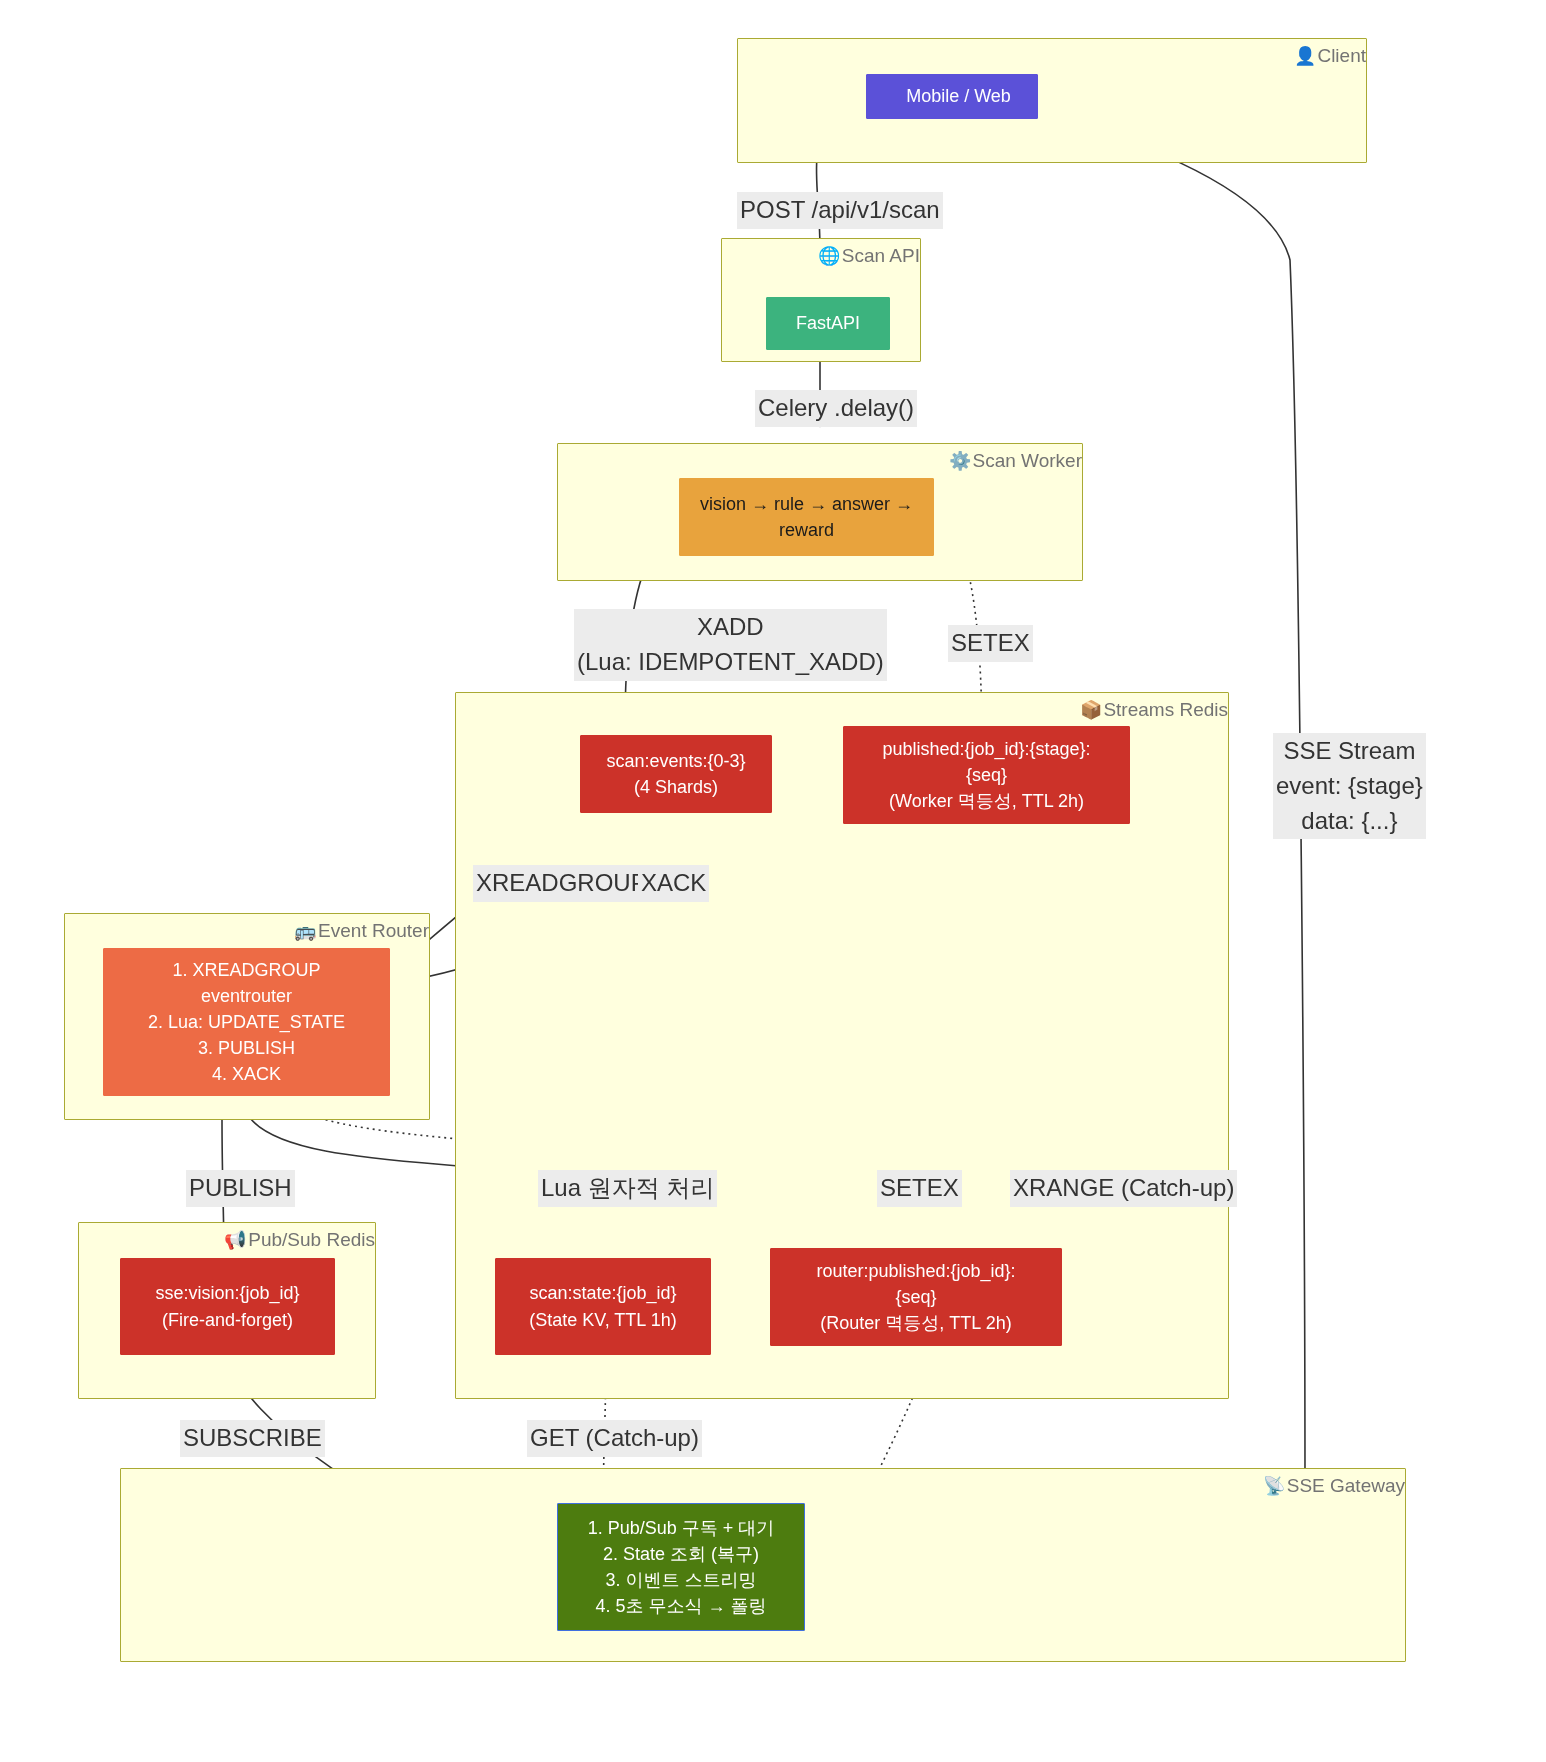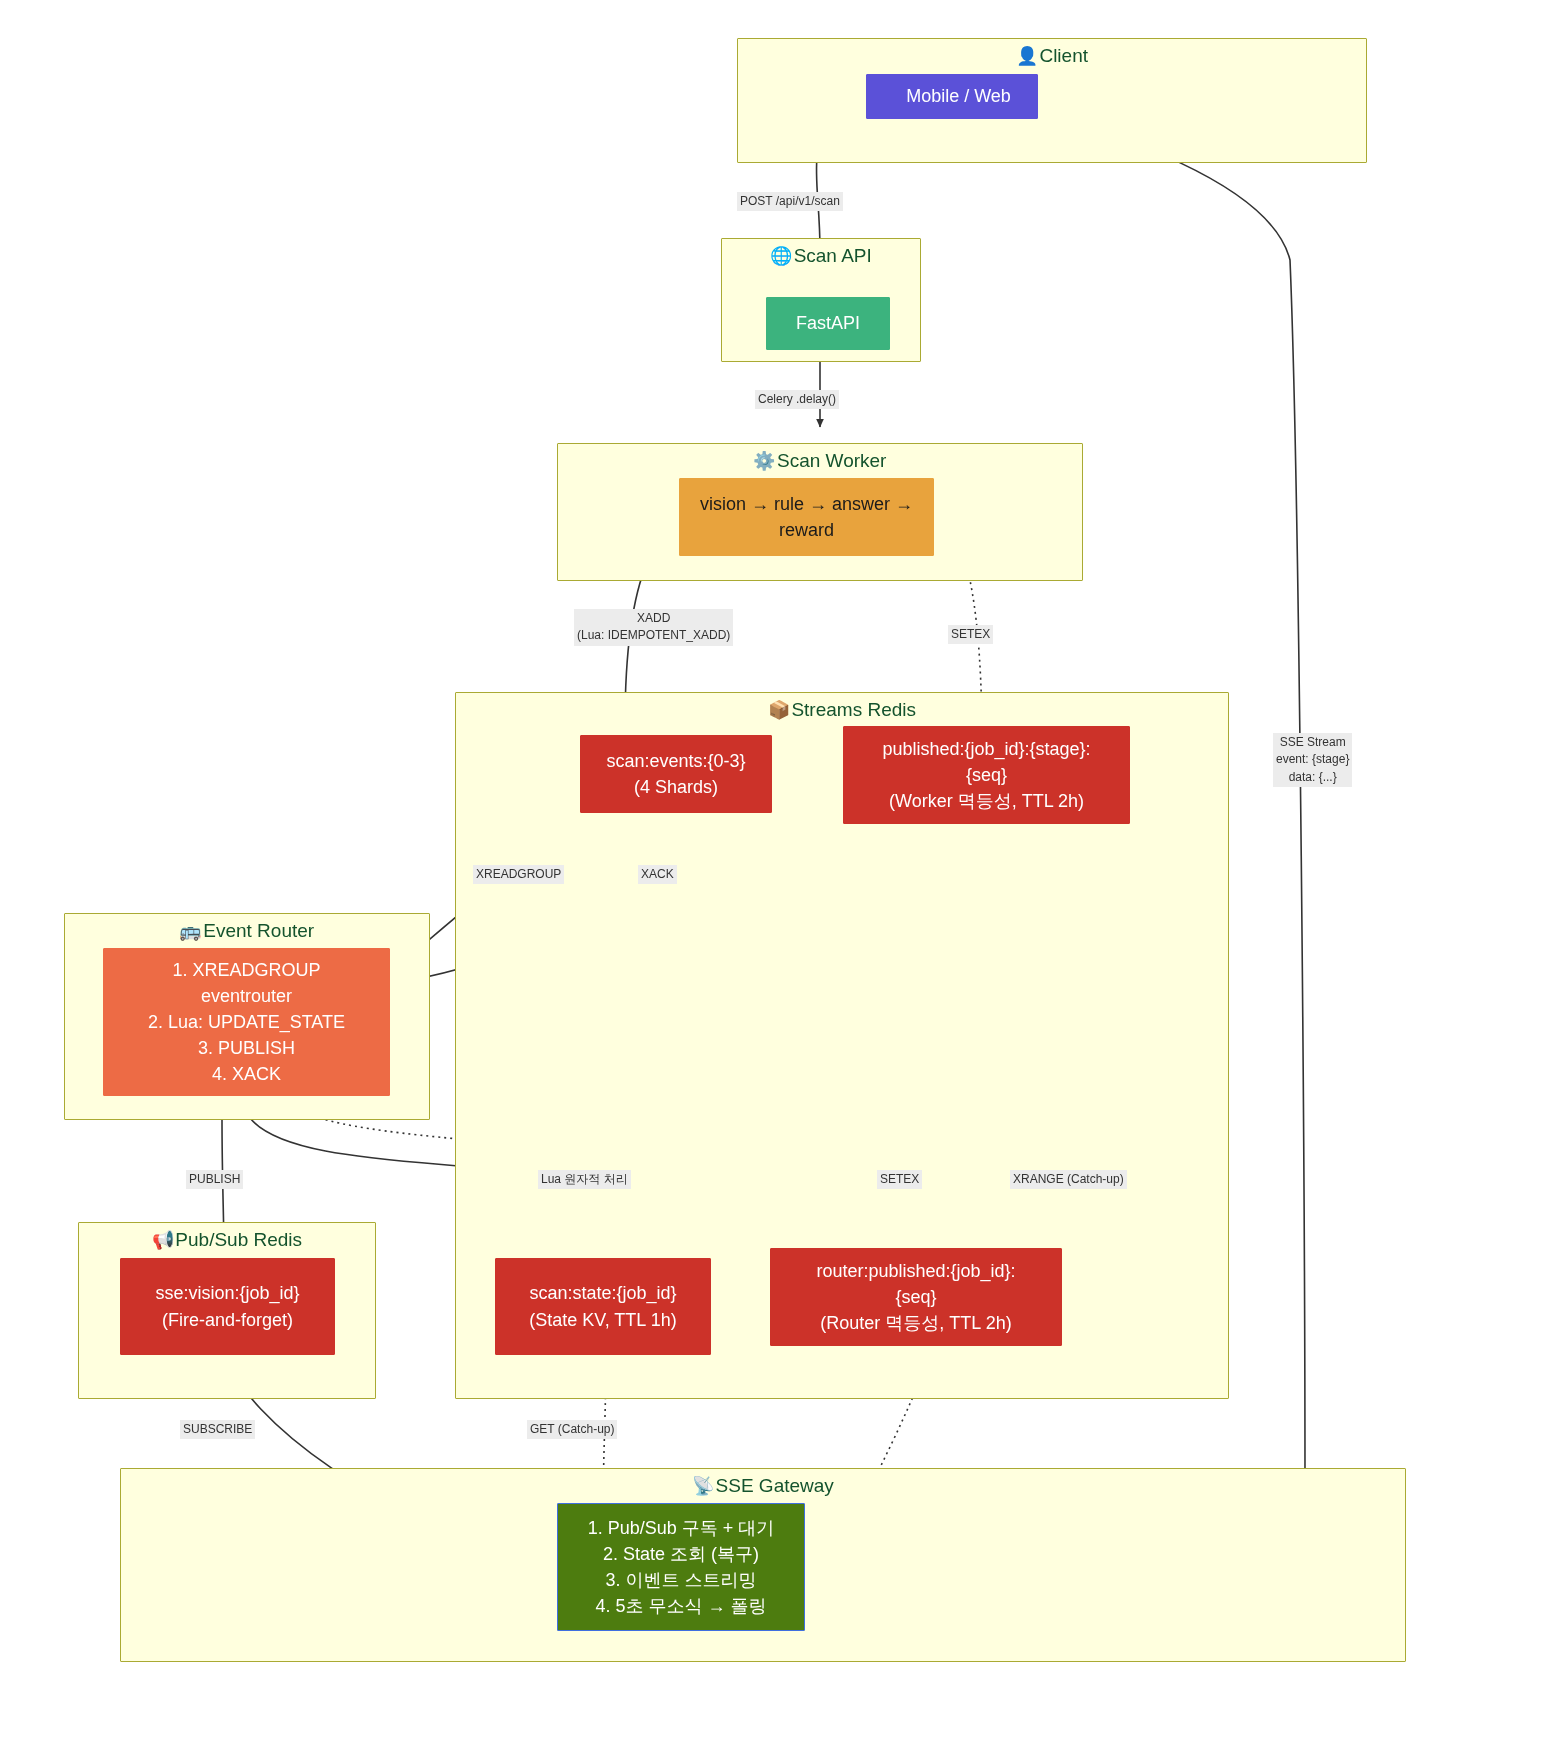--- a/index.html
+++ b/index.html
@@ -24,23 +24,23 @@
     background: #ffffde;
     border: 1px solid #aaaa33;
     border-radius: 1px;
     box-sizing: border-box;
   }
   .subgraph-title {
     position: absolute;
     left: 0;
     right: 0;
     top: 6px;
-    text-align: center;
+    text-align: right;
     font-size: 19px;
-    color: #14532d;
+    color: #737373;
     white-space: nowrap;
     line-height: 1.2;
   }
   .subgraph-title .emoji {
     font-size: 18px;
     margin-right: 1px;
   }
   
   .node {
     position: absolute;
@@ -61,21 +61,21 @@
   .node.green  { background: #3cb37e; border: 1px solid #3cb37e; margin-top: 23px; }
   .node.orange { background: #e8a33d; border: 1px solid #e8a33d; color: #1b1b1b; }
   .node.deep-orange { background: #ed6b45; border: 1px solid #ed6b45; }
   .node.red    { background: #cc3229; border: 1px solid #cc3229; }
   .node.blue   { background: #4d7c0f; border: 1px solid #3f6fe0; }
   
   .edge-label {
     position: absolute;
     background: #ececec;
     color: #333333;
-    font-size: 12px;
+    font-size: 24px;
     line-height: 1.45;
     text-align: center;
     white-space: nowrap;
     padding: 1px 3px;
     box-sizing: border-box;
   }
   .edge-label .line { display: block; }
   svg.edges {
     position: absolute;
     left: 0;

